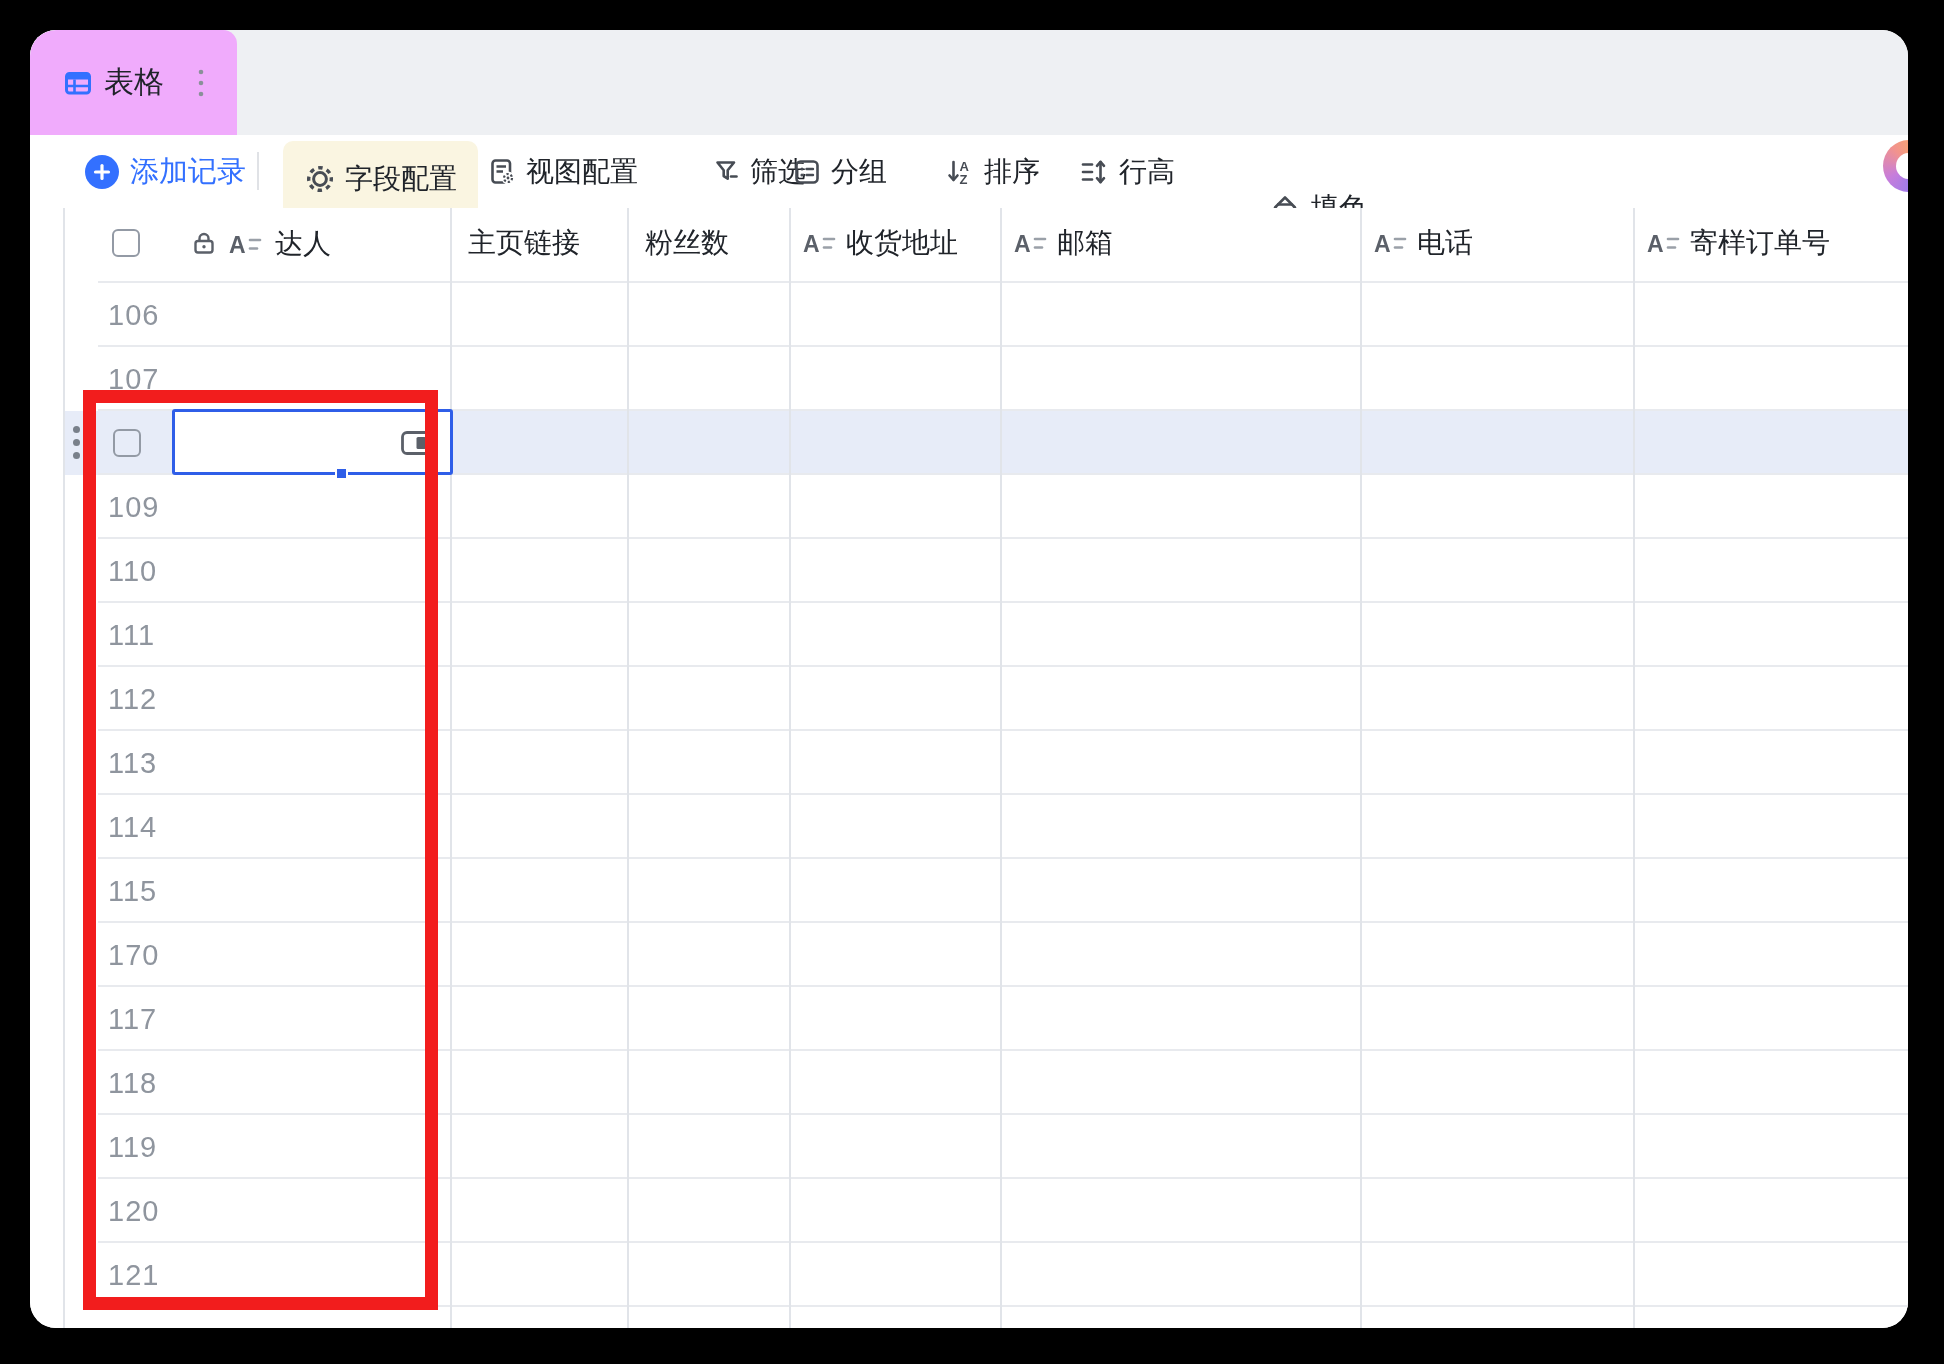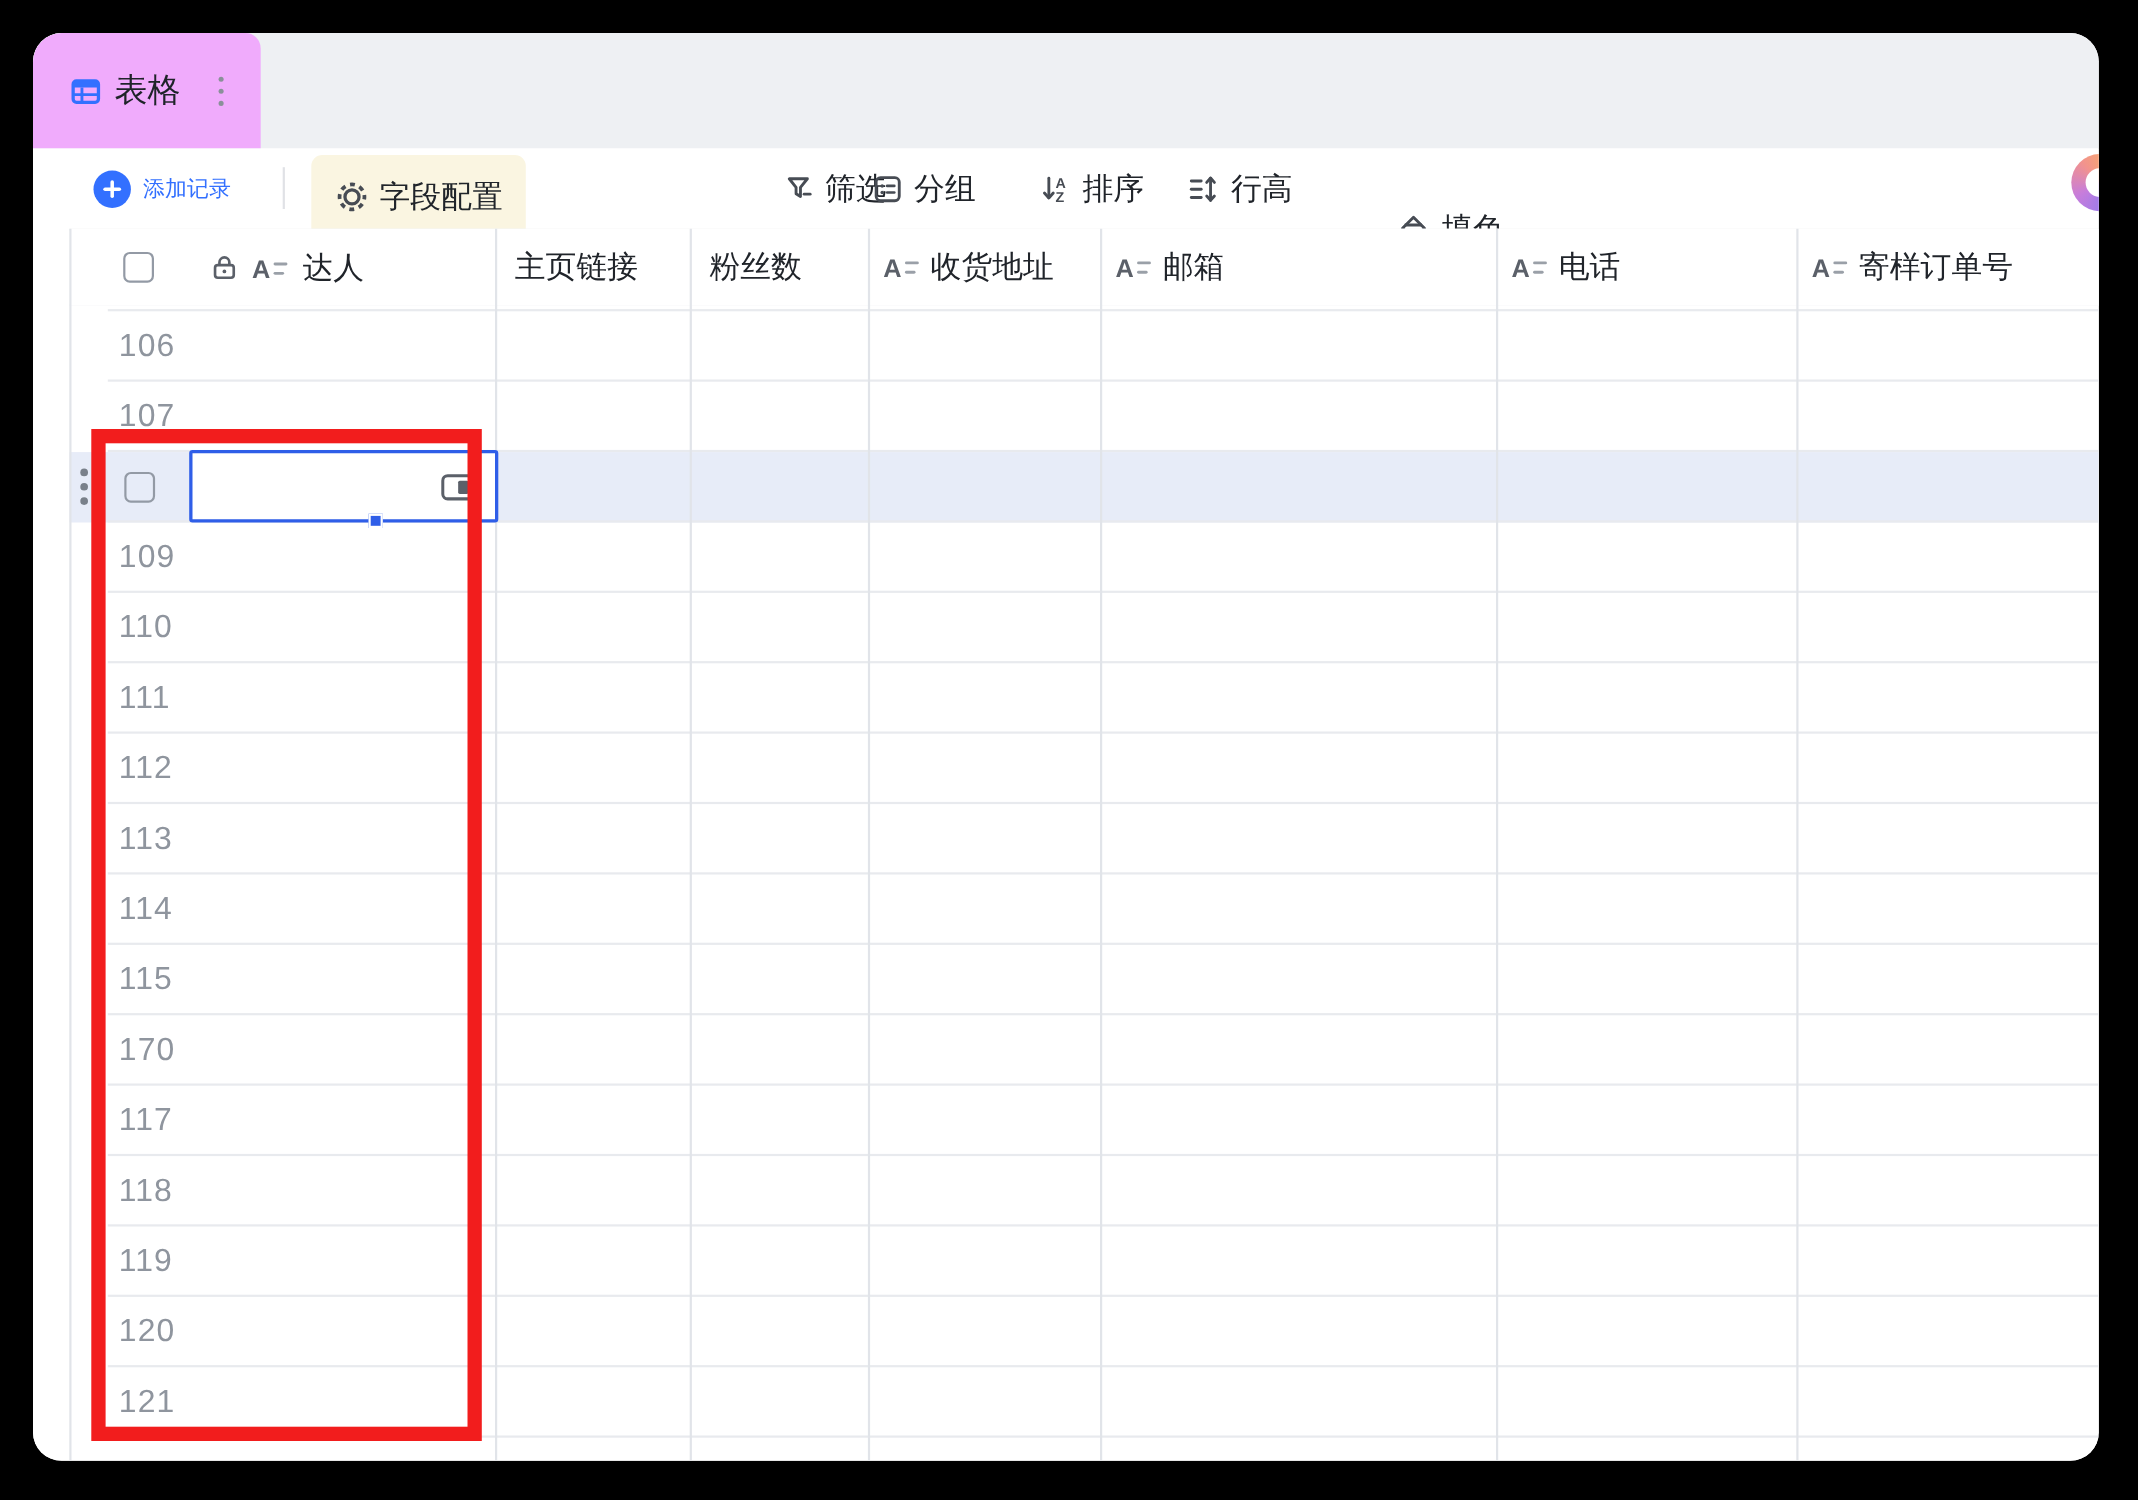--- a/index.html
+++ b/index.html
@@ -24,21 +24,21 @@
   .new-view{
     position:absolute;left:243px;top:0;height:105px;display:flex;align-items:center;
     gap:13px;cursor:pointer;padding-top:28px;box-sizing:border-box;
   }
   .new-view .nv-label{font-size:29px;color:#25282e;}
   
   .toolbar{position:absolute;left:0;top:105px;width:100%;height:73px;background:#fff;}
   .tb-item{position:absolute;top:0;height:73px;display:flex;align-items:center;gap:9px;cursor:pointer;}
   .tb-label{font-size:28px;color:#20242a;white-space:nowrap;}
   .add-record{left:55px;gap:11px;}
-  .add-record .tb-label{color:#3370ff;font-weight:500;font-size:20px;}
+  .add-record .tb-label{color:#3370ff;font-weight:500;font-size:29px;}
   .add-circle{width:34px;height:34px;border-radius:50%;background:#3370ff;display:flex;align-items:center;justify-content:center;}
   .tb-divider{position:absolute;left:227px;top:17px;width:2px;height:38px;background:#e0e2e6;}
   .field-pill{
     left:253px;top:6px;height:76px;background:#faf5e1;border-radius:10px;
     padding:0 21px;display:flex;align-items:center;gap:9px;cursor:pointer;
   }
   .view-config{left:457px;} .filter{left:681px;} .group{left:762px;}
   .sort{left:915px;} .rowheight{left:1048px;} .fillcolor{left:1240px;margin-top:36px;}
   
   .grid{position:absolute;left:0;top:178px;right:0;bottom:0;background:#fff;}
@@ -129,20 +129,31 @@
     <div class="tb-divider"></div>
 
     <div class="tb-item field-pill">
       <svg width="32" height="32" viewBox="0 0 30 30">
         <circle cx="15" cy="15" r="6" fill="none" stroke="#474c54" stroke-width="2.8"></circle>
         <circle cx="15" cy="15" r="10.6" fill="none" stroke="#474c54" stroke-width="3.2" stroke-dasharray="4.2 4.12" stroke-dashoffset="2"></circle>
       </svg>
       <span class="tb-label">字段配置</span>
     </div>
 
+    <div class="tb-item view-config">
+      <svg width="30" height="30" viewBox="0 0 30 30">
+        <rect x="5.5" y="3.5" width="17.5" height="22" rx="3" fill="none" stroke="#474c54" stroke-width="2.6"></rect>
+        <line x1="9.5" y1="9.5" x2="19" y2="9.5" stroke="#474c54" stroke-width="2.4"></line>
+        <line x1="9.5" y1="14.5" x2="16" y2="14.5" stroke="#474c54" stroke-width="2.4"></line>
+        <circle cx="21" cy="21" r="6.5" fill="#fff" stroke="none"></circle>
+        <circle cx="21" cy="21" r="4" fill="none" stroke="#474c54" stroke-width="2.2" stroke-dasharray="2.2 2"></circle>
+        <circle cx="21" cy="21" r="1.4" fill="#474c54"></circle>
+      </svg>
+      <span class="tb-label">视图配置</span>
+    </div>
 
     <div class="tb-item filter">
       <svg width="30" height="30" viewBox="0 0 30 30">
         <path d="M6.5 5.5 h16.5 l-6.3 7.8 v8.4 l-4 -2.6 v-5.8 z" fill="none" stroke="#474c54" stroke-width="2.6" stroke-linejoin="round"></path>
         <line x1="20" y1="19.5" x2="25.5" y2="19.5" stroke="#474c54" stroke-width="2.6" stroke-linecap="round"></line>
       </svg>
       <span class="tb-label">筛选</span>
     </div>
 
     <div class="tb-item group">

